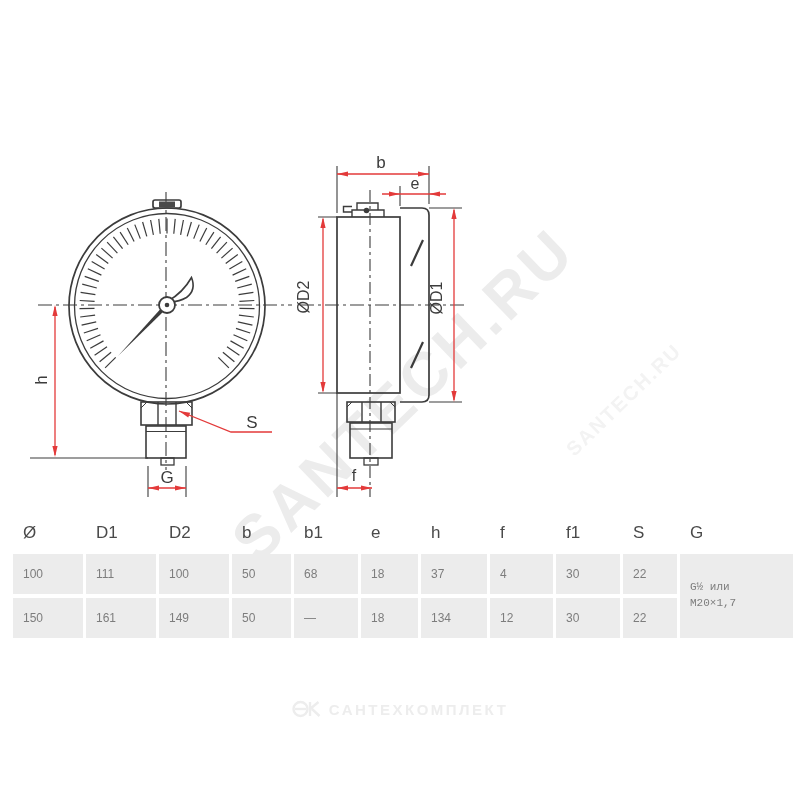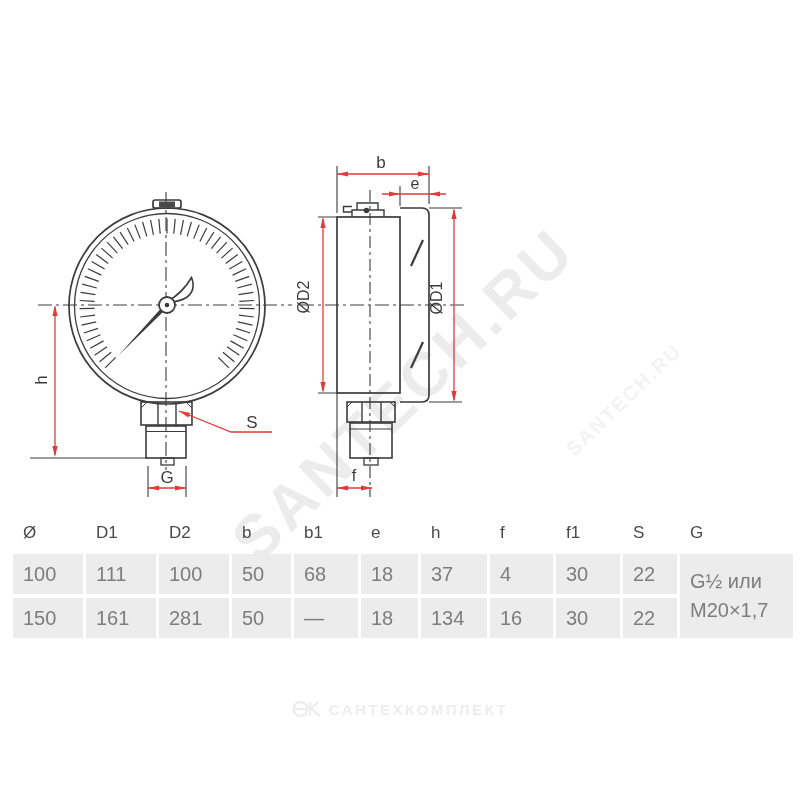--- a/index.html
+++ b/index.html
@@ -10,23 +10,23 @@
       transform:translate(-50%,-50%) rotate(-44deg);pointer-events:none;}
   .wm-big{left:403px;top:395px;font-size:62px;letter-spacing:4px;}
   .wm-small{left:624px;top:400px;font-size:20px;letter-spacing:2px;color:#f3f3f3;}
   
   .drawing{position:absolute;left:0;top:0;z-index:1;}
   
   .spec-table{position:absolute;left:10px;top:512px;z-index:2;border-collapse:separate;
       border-spacing:3px 4px;table-layout:fixed;}
   .spec-table th{background:transparent;color:#4a4a4a;font-size:17px;font-weight:normal;
       text-align:left;padding:4px 0 4px 10px;height:26px;}
-  .spec-table td{background:#ececec;color:#7d7d7d;font-size:20px;text-align:left;
+  .spec-table td{background:#ececec;color:#7d7d7d;font-size:12px;text-align:left;
       padding:0 0 0 10px;height:40px;}
-  .spec-table td.gcell{font-size:20px;line-height:1.45;}
+  .spec-table td.gcell{font-size:11px;line-height:1.45;font-family:Liberation Mono, monospace;}
   
   .brand{position:absolute;left:0;top:700px;width:800px;display:flex;align-items:center;
       justify-content:center;gap:7px;z-index:2;}
   .brand-text{color:#ededed;font-weight:bold;font-size:15px;letter-spacing:2.5px;}
 </style>
 </head>
 <body>
 
 <div class="stage">
 
@@ -237,26 +237,26 @@
         <td>30</td>
         <td>22</td>
         <td class="gcell" rowspan="2">
           <span>G½ или</span><br>
           <span>M20×1,7</span>
         </td>
       </tr>
       <tr>
         <td>150</td>
         <td>161</td>
-        <td>281</td>
+        <td>149</td>
         <td>50</td>
         <td>—</td>
         <td>18</td>
         <td>134</td>
-        <td>16</td>
+        <td>12</td>
         <td>30</td>
         <td>22</td>
       </tr>
     </tbody>
   </table>
 
   <div class="brand">
     <svg width="30" height="18" viewBox="0 0 30 18">
       <g stroke="#ededed" stroke-width="2.4" fill="none">
         <circle cx="8.5" cy="9" r="7"></circle>

